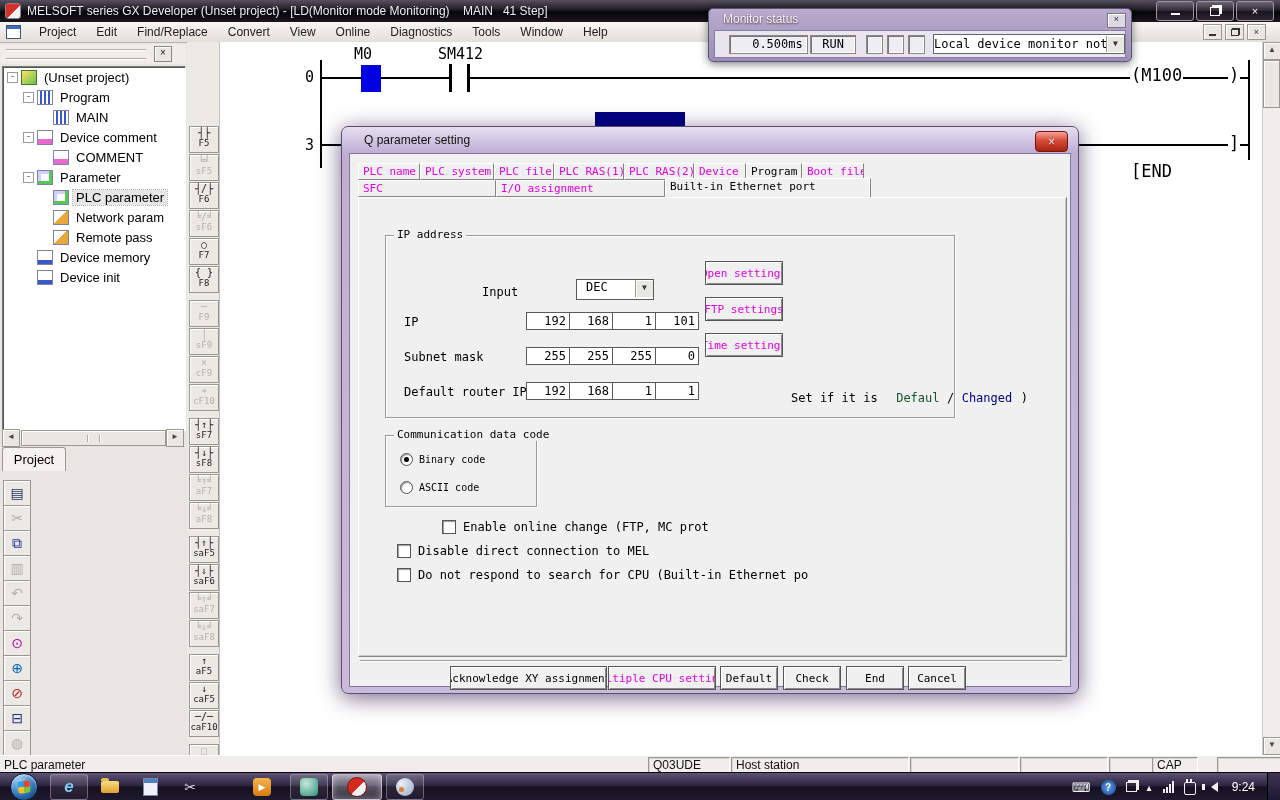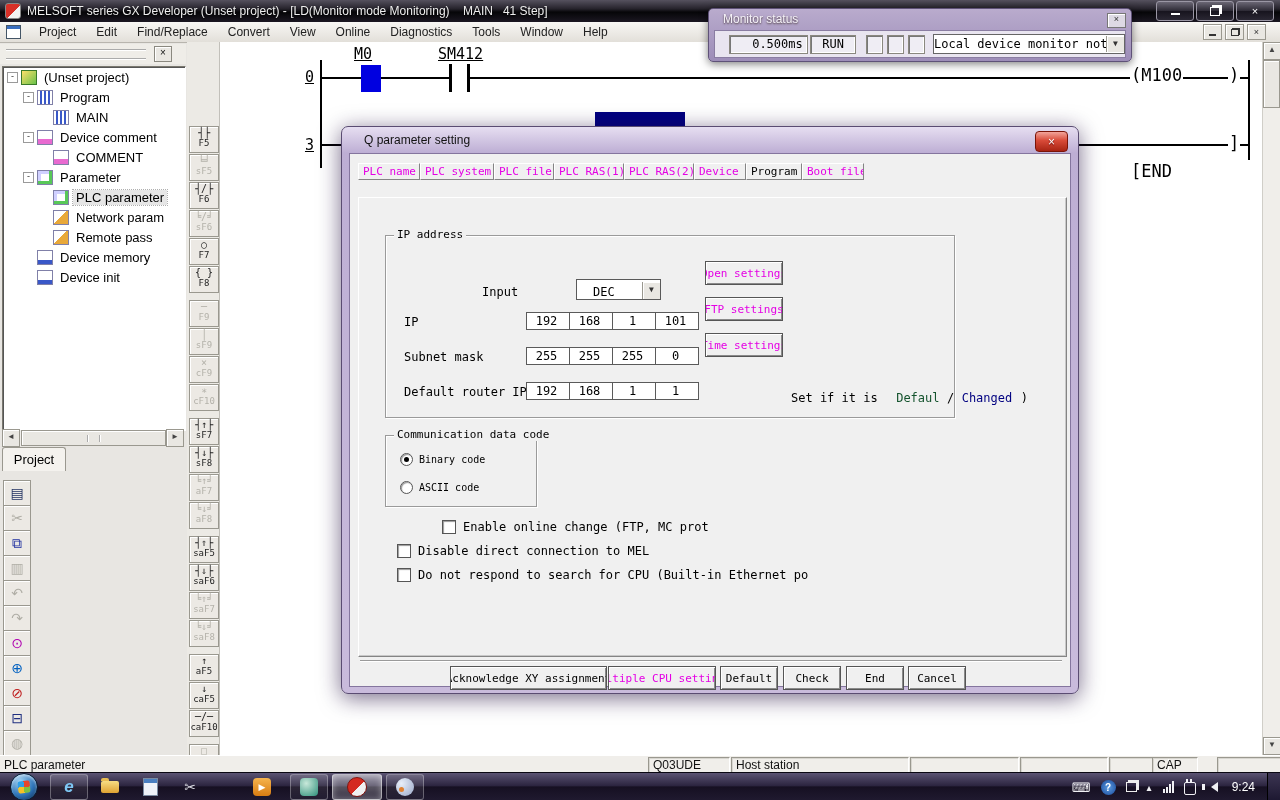--- a/index.html
+++ b/index.html
@@ -82,21 +82,21 @@
   #palette{left:187px;top:42px;width:32px;height:713px;background:#eceae5;border-right:1px solid #c2c0ba;}
   .pbtn{margin:1px 0 0 2px;width:28px;height:25px;background:#ece9e4;border:1px solid #9a988f;
     box-shadow:inset 1px 1px 0 #fff;text-align:center;color:#222;}
   .pbtn .sym{display:block;font-size:10px;line-height:11px;font-family:"DejaVu Sans Mono",monospace;}
   .pbtn .key{display:block;font-size:9px;line-height:10px;font-family:"DejaVu Sans Mono",monospace;}
   .pbtn.disabled{color:#b4b2aa;}
   .pbtn.gapTop{margin-top:7px;}
 
   
   .lline{background:#000;}
-  .llabel{font-family:"DejaVu Sans Mono",monospace;font-size:15px;color:#000;text-decoration:underline;}
+  .llabel{font-family:"DejaVu Sans Mono",monospace;font-size:15px;color:#000;}
   .lbig{font-family:"DejaVu Sans Mono",monospace;font-size:17px;color:#000;background:#fff;padding:0 1px;}
   #contact-m0{width:20px;height:27px;background:#0000e0;}
   #contact-sm412{width:15px;height:28px;background:#fff;border-left:3px solid #000;border-right:3px solid #000;}
   #monitor-block{width:90px;height:26px;background:#000080;}
 
   
   #vscroll{left:1262px;top:42px;width:17px;height:713px;background:#f0eeea;border-left:1px solid #d0cec8;}
   #vthumb{left:1263px;top:60px;width:15px;height:46px;background:#e9e7e2;border:1px solid #9a988f;box-shadow:inset 1px 1px 0 #fff;}
 
   
@@ -139,25 +139,25 @@
   .trow2 .tab:nth-of-type(3){width:206px;}
   .tab.seltab{height:19px;margin-top:-2px;border-bottom:none;z-index:3;box-shadow:-1px 0 0 #fff inset;}
 
   #dlg-panel{left:8px;top:43px;width:707px;height:458px;background:#f0f0f0;
     border:1px solid #848484;border-top-color:#fff;border-left-color:#fff;box-shadow:inset -1px -1px 0 #c8c8c8;}
   .grpbox{position:absolute;border:1px solid #9a9a9a;box-shadow:inset 1px 1px 0 #fff,1px 1px 0 #fff;}
   .grplegend{position:absolute;top:-8px;left:8px;background:#f0f0f0;padding:0 3px;
     font-family:"DejaVu Sans Mono",monospace;font-size:11px;color:#000;}
   .dlabel{position:absolute;font-family:"DejaVu Sans Mono",monospace;font-size:12px;color:#000;white-space:nowrap;}
   .octets{position:absolute;display:flex;border:1px solid #5a5a5a;background:#fff;}
-  .octet{width:39px;height:15px;border-left:1px solid #5a5a5a;text-align:center;padding:1px 3px 0 0;
+  .octet{width:39px;height:15px;border-left:1px solid #5a5a5a;text-align:right;padding:1px 3px 0 0;
     font-family:"DejaVu Sans Mono",monospace;font-size:12px;}
   .octet:first-child{border-left:none;}
   #dec-combo{position:absolute;width:67px;height:19px;background:#fff;border:1px solid #5a5a5a;
-    display:flex;align-items:flex-end;font-family:"DejaVu Sans Mono",monospace;font-size:12px;padding-left:16px;}
+    display:flex;align-items:flex-start;font-family:"DejaVu Sans Mono",monospace;font-size:12px;padding-left:9px;}
   #dec-combo .cbtn{margin-left:auto;width:17px;height:17px;background:#e9e7e2;border-left:1px solid #9a988f;
     box-shadow:inset 1px 1px 0 #fff;font-size:8px;text-align:center;line-height:16px;color:#333;flex:none;}
   .dbtn{position:absolute;background:#f0f0f0;border:1px solid #555;
     box-shadow:inset 1px 1px 0 #fff,inset -1px -1px 0 #8a8a8a;
     font-family:"DejaVu Sans Mono",monospace;font-size:11px;color:#000;
     display:flex;align-items:center;justify-content:center;overflow:hidden;white-space:nowrap;}
   .dbtn.m{color:#e400e4;}
   .radio{position:absolute;display:flex;align-items:center;font-family:"DejaVu Sans Mono",monospace;font-size:10px;}
   .rcirc{width:11px;height:11px;border-radius:50%;background:#fff;border:1px solid #555;
     box-shadow:inset 1px 1px 1px #999;margin-right:6px;position:relative;flex:none;}
@@ -577,20 +577,29 @@
 
           <div class="tab m">PLC RAS(2)</div>
 
           <div class="tab m">Device</div>
 
           <div class="tab">Program</div>
 
           <div class="tab m">Boot file</div>
 
       </div>
+      <div class="tabrow trow2" style="left:8px;top:26px;">
+
+          <div class="tab m">SFC</div>
+
+          <div class="tab m">I/O assignment</div>
+
+          <div class="tab seltab">Built-in Ethernet port</div>
+
+      </div>
 
       <div id="dlg-panel" class="abs">
 
         <div class="grpbox" style="left:26px;top:37px;width:568px;height:181px;">
           <span class="grplegend">IP address</span>
           <span class="dlabel" style="left:96px;top:49px;">Input</span>
           <span id="dec-combo" style="left:190px;top:43px;">
             <span>DEC</span>
             <span class="cbtn">▼</span>
           </span>

